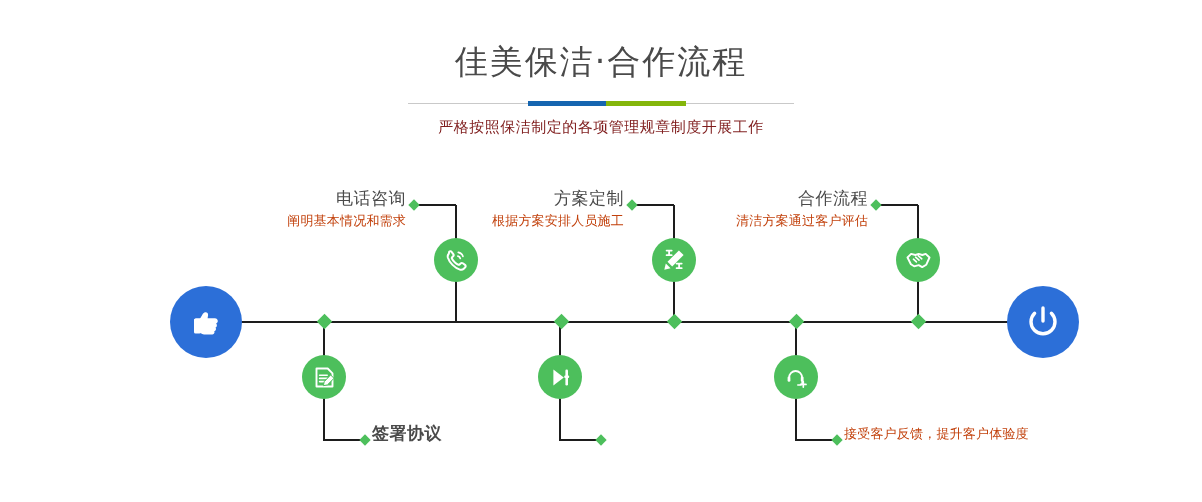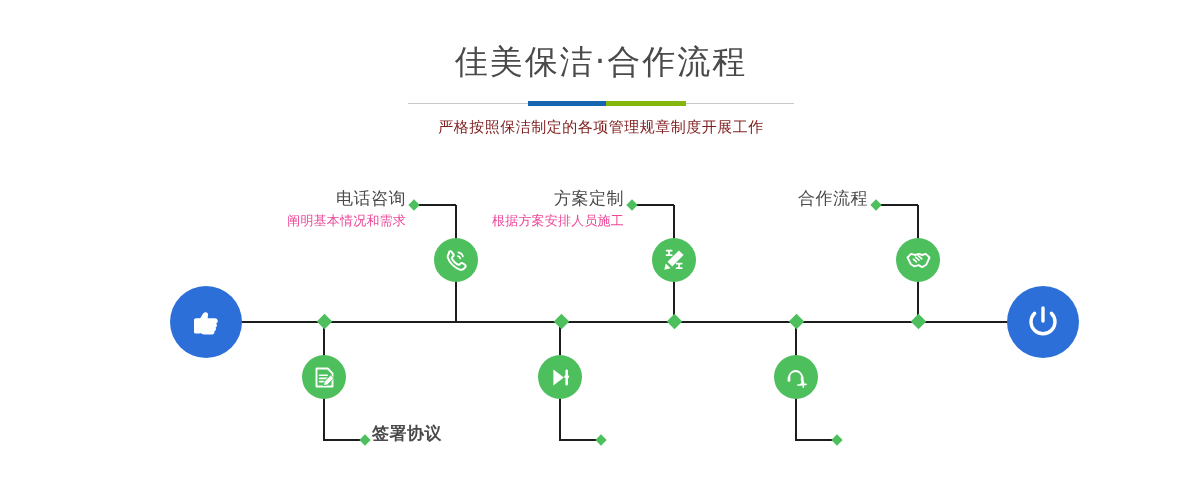--- a/index.html
+++ b/index.html
@@ -153,21 +153,21 @@
     white-space: nowrap;
   }
   .label .lbl-title {
     font-size: 17px;
     color: #4a4a4a;
     line-height: 22px;
     letter-spacing: 0.5px;
   }
   .label .lbl-desc {
     font-size: 13px;
-    color: #ec4899;
+    color: #c2410c;
     line-height: 20px;
     margin-top: 2px;
     letter-spacing: 0.2px;
   }
   .label.right-aligned { text-align: right; }
   .label.left-aligned  { text-align: left; }
 </style>
 </head>
 <body>
 
@@ -282,33 +282,35 @@
         <svg width="27" height="27" viewBox="0 0 27 27">
           <path fill="none" stroke="#ffffff" stroke-width="1.9" stroke-linejoin="round" stroke-linecap="round" d="M2.5 10.5l3.6-3.6 4.3 1.1 3.3-1.1 3.6 1.1 3.4-1.1 3.8 3.6-3.2 7.2-4.1 2.4-3.5-2-4.6 1.2-3.2-2.1z"></path>
           <path fill="none" stroke="#ffffff" stroke-width="1.6" stroke-linecap="round" d="M8.4 12.2l3 2.7M10.6 10.2l3.4 3M13.2 8.6l3.6 3.2"></path>
         </svg>
       </span>
     </div>
     <div class="leader" style="left:860px; top:204px; width:42px;"></div>
     <div class="diamond small" style="left:856px; top:201px;"></div>
     <div class="label right-aligned" style="left:596px; top:187px; width:256px;">
       <div class="lbl-title">合作流程</div>
+      <div class="lbl-desc">清洁方案通过客户评估</div>
     </div>
 
     <div class="stem" style="left:779px; top:321px; height:120px;"></div>
     <div class="node" style="left:758px; top:355px;">
       <span>
         <svg width="25" height="25" viewBox="0 0 25 25">
           <path fill="none" stroke="#ffffff" stroke-width="1.8" stroke-linecap="round" d="M5.2 12.4a6.4 6.4 0 1 1 12.8 0"></path>
           <rect fill="#ffffff" x="3.6" y="11.4" width="2.8" height="5.4" rx="1.3"></rect>
           <rect fill="#ffffff" x="16.8" y="11.4" width="2.8" height="5.4" rx="1.3"></rect>
           <path fill="none" stroke="#ffffff" stroke-width="1.6" stroke-linecap="round" d="M18.2 16.8v1.2a2 2 0 0 1-2 2h-2.4"></path>
           <path fill="none" stroke="#ffffff" stroke-width="1.7" stroke-linecap="round" d="M16.6 19.4h5.4M19.3 16.7v5.4"></path>
         </svg>
       </span>
     </div>
     <div class="leader" style="left:779px; top:439px; width:42px;"></div>
     <div class="diamond small" style="left:817px; top:436px;"></div>
     <div class="label left-aligned" style="left:828px; top:422px; width:280px;">
+      <div class="lbl-desc">接受客户反馈，提升客户体验度</div>
     </div>
 
   </div>
 </div>
 
 </body></html>

